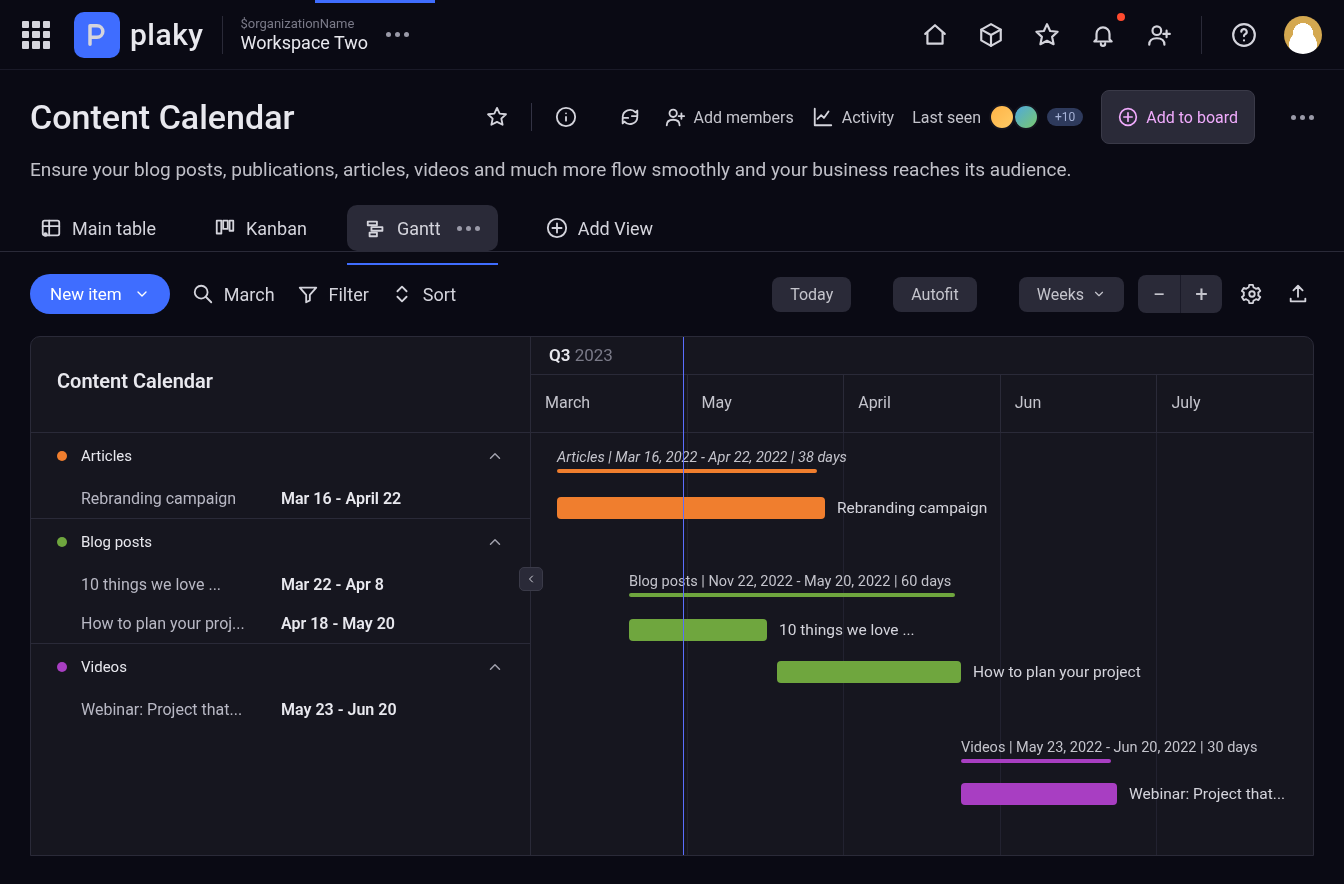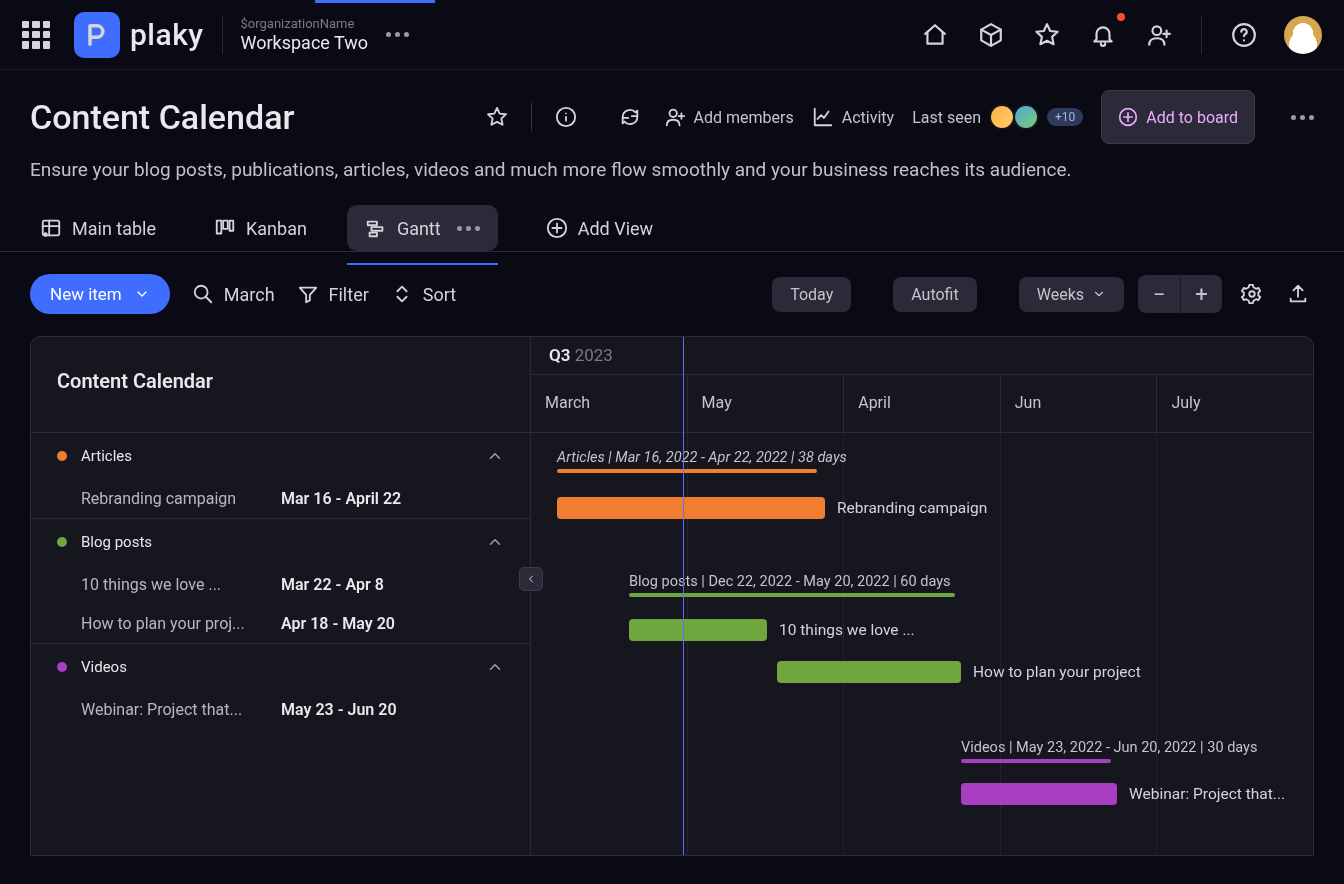--- a/index.html
+++ b/index.html
@@ -426,21 +426,21 @@
       <div class="grp-summary" style="top:16px; left:26px;font-style:italic;">
         <div class="bar-label">Articles | Mar 16, 2022 - Apr 22, 2022 | 38 days</div>
         <div class="bar-line" style="width:260px; background:#f07e2e"></div>
       </div>
       <div class="bar-row" style="top:64px; left:26px;">
         <div class="bar" style="width:268px; background:#f07e2e"></div>
         <div class="bar-text">Rebranding campaign</div>
       </div>
 
       <div class="grp-summary" style="top:140px; left:98px;">
-        <div class="bar-label">Blog posts | Dec 22, 2022 - May 20, 2022 | 60 days</div>
+        <div class="bar-label">Blog posts | Nov 22, 2022 - May 20, 2022 | 60 days</div>
         <div class="bar-line" style="width:326px; background:#6fa63e"></div>
       </div>
       <div class="bar-row" style="top:186px; left:98px;">
         <div class="bar" style="width:138px; background:#6fa63e"></div>
         <div class="bar-text">10 things we love ...</div>
       </div>
       <div class="bar-row" style="top:228px; left:246px;">
         <div class="bar" style="width:184px; background:#6fa63e"></div>
         <div class="bar-text">How to plan your project</div>
       </div>

